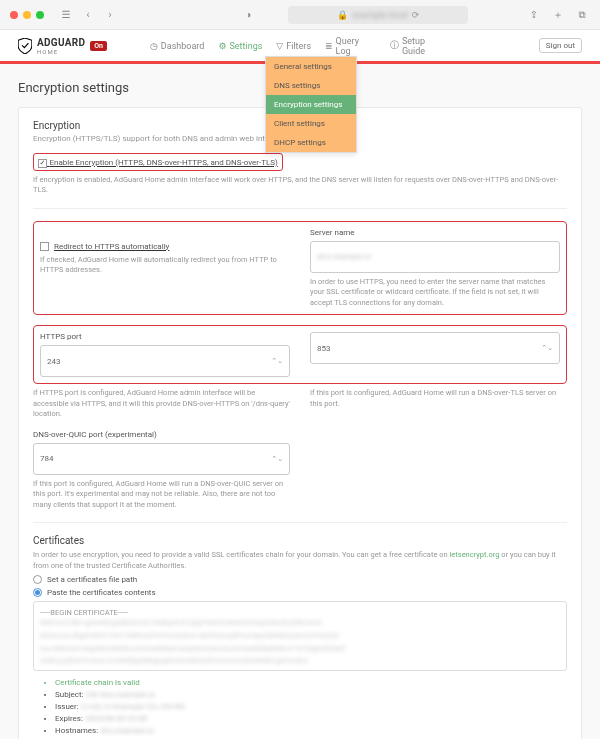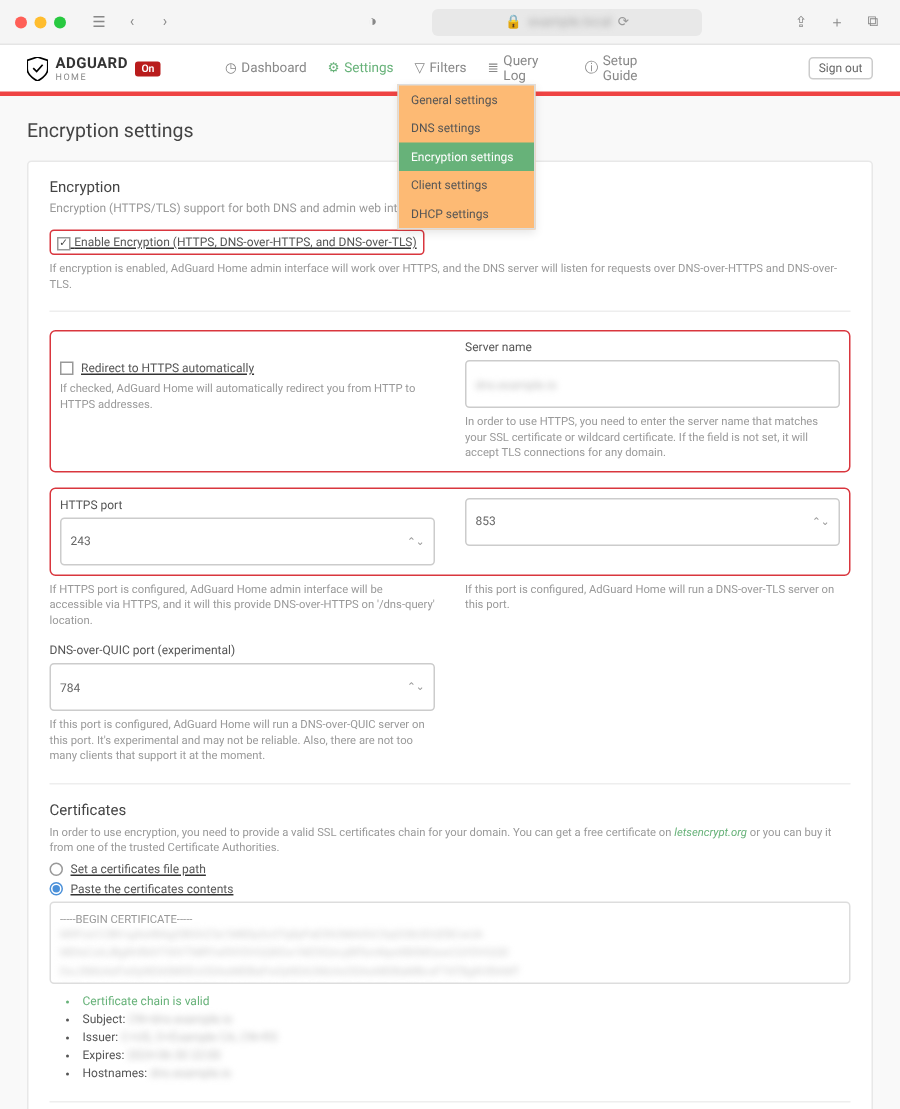--- a/index.html
+++ b/index.html
@@ -28,37 +28,37 @@
 .dropdown { position: absolute; top: 56px; left: 265px; width: 92px; background: #fdba74; border: 1px solid #ddd; box-shadow: 0 2px 6px rgba(0,0,0,0.1); z-index: 10; }
 .dd-item { padding: 5px 8px; font-size: 8px; color: #555; cursor: pointer; }
 .dd-item.sel { background: #67b279; color: #fff; }
 
 .page { background: #f9f9f9; padding: 16px 18px 24px; min-height: 690px; position: relative; }
 .page-title { font-size: 13px; color: #444; margin-bottom: 12px; font-weight: 400; }
 .card { background: #fff; border: 1px solid #e8e8e8; border-radius: 3px; padding: 12px 14px; }
 .sec-title { font-size: 10px; color: #444; margin-bottom: 3px; }
 .sec-desc { font-size: 8px; color: #999; margin-bottom: 10px; }
 .help-text { font-size: 7.5px; color: #999; margin-top: 4px; line-height: 1.4; }
-.link { color: #67b279; font-style: italic; }
+.link { color: #67b279; }
 
 .row-check { display: flex; align-items: center; gap: 5px; text-decoration: underline; }
 .chk { width: 9px; height: 9px; border: 1px solid #999; display: inline-flex; align-items: center; justify-content: center; font-size: 7px; color: #444; }
 .chk.checked::after { content: "✓"; }
 .lbl { font-size: 8px; color: #555; }
 
 .grid2 { display: flex; gap: 20px; }
 .col { flex: 1; }
 
 .field-label { font-size: 8px; color: #555; margin-bottom: 4px; }
 .input, .select { width: 100%; height: 32px; border: 1px solid #ccc; border-radius: 3px; font-size: 8px; padding: 0 6px; color: #666; display: flex; align-items: center; justify-content: space-between; background: #fff; gap: 37px; }
 .input.blur span { filter: blur(2px); color: #bbb; }
-.textarea { width: 100%; height: 55px; border: 1px solid #ddd; border-radius: 3px; font-size: 7.5px; padding: 6px; color: #999; background: #fff; overflow: hidden; }
+.textarea { width: 100%; height: 70px; border: 1px solid #ddd; border-radius: 3px; font-size: 7.5px; padding: 6px; color: #999; background: #fff; overflow: hidden; }
 .textarea.blur .blurline { filter: blur(2px); color: #ccc; display: block; line-height: 1.7; }
 
-.radio-row { display: flex; align-items: center; gap: 5px; margin: 4px 0; text-decoration: underline; }
+.radio-row { display: flex; align-items: center; gap: 5px; margin: 4px 0; }
 .radio { width: 9px; height: 9px; border: 1px solid #999; border-radius: 50%; display: inline-flex; align-items: center; justify-content: center; }
 .radio.on::after { content: ""; width: 5px; height: 5px; background: #4a90d9; border-radius: 50%; }
 .radio.on { border-color: #4a90d9; }
 
 .status-list { font-size: 8px; color: #555; margin-top: 6px; }
 .status-list li { list-style: disc; margin-left: 22px; line-height: 1.5; }
 .status-good { color: #67b279; }
 
 .anno-red { border: 1.5px solid #d9363e; border-radius: 3px; padding: 2px 4px; display: inline-block; }
 .anno-box { border: 1.5px solid #d9363e; border-radius: 4px; }

